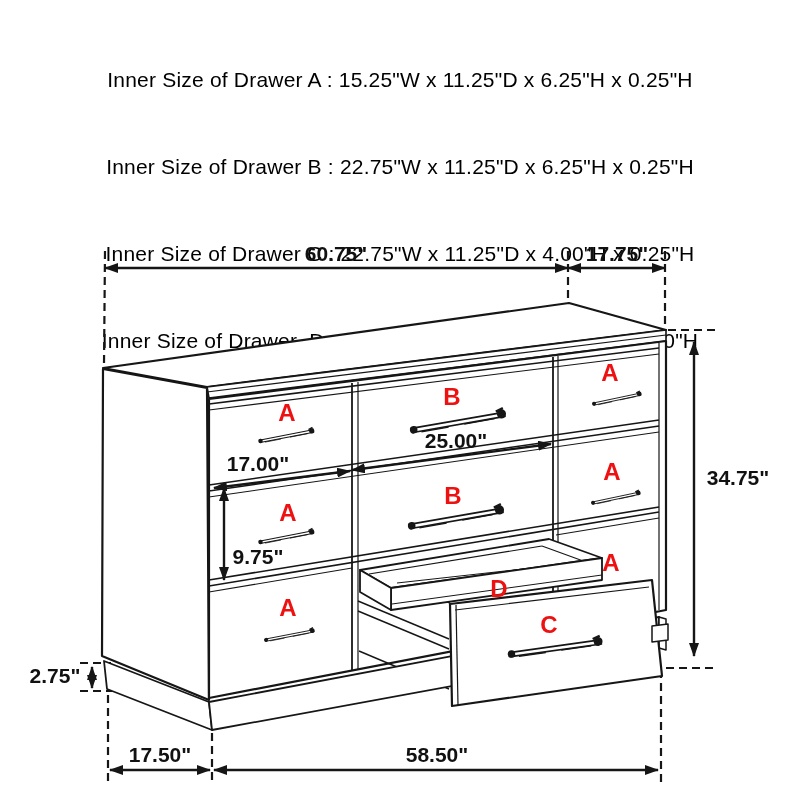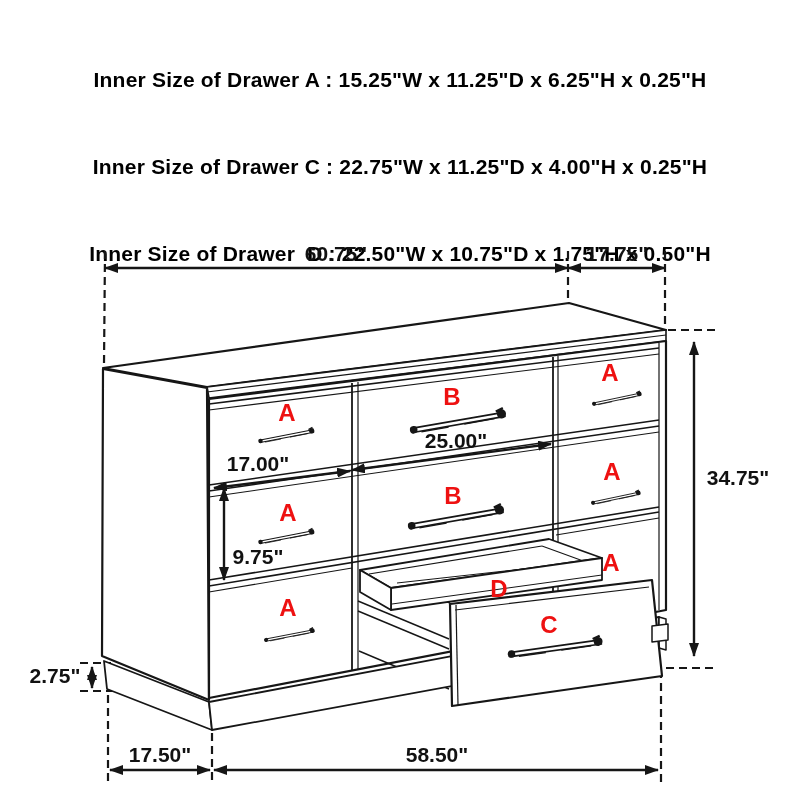--- a/index.html
+++ b/index.html
@@ -2,39 +2,40 @@
 <html style="--letter-red: #ee1111;"><head>
 <meta charset="utf-8">
 <style>
   html,body { margin:0; padding:0; background:#ffffff; }
   #stage {
     position:relative; width:800px; height:800px; background:#ffffff;
     font-family:"Liberation Sans", sans-serif; overflow:hidden;
   }
   .title-block {
     position:absolute; top:7px; left:0; width:800px; text-align:center;
-    font-weight:bold; font-size:21px; line-height:29px; color:#000;
+    font-weight:normal; font-size:21px; line-height:29px; color:#000;
     letter-spacing:0.2px; white-space:pre;
   }
   svg { position:absolute; top:0; left:0; }
   svg text { font-family:"Liberation Sans", sans-serif; font-weight:bold; }
   .dim-text { font-size:21px; fill:#111; text-anchor:middle; }
   .red-letter { font-size:24px; fill:var(--letter-red,#ee1111); text-anchor:middle; }
   .ln  { stroke:#161616; fill:none; }
   .fw  { fill:#ffffff; stroke:#161616; }
   .dash { stroke:#161616; stroke-width:2.2; stroke-dasharray:8 5; fill:none; }
   .dimline { stroke:#161616; stroke-width:2.4; fill:none; }
 </style>
 </head>
 <body>
 
 <div id="stage">
 
   <div class="title-block">
     <div>Inner Size of Drawer A : 15.25"W x 11.25"D x 6.25"H x 0.25"H</div>
+    <div>Inner Size of Drawer B : 22.75"W x 11.25"D x 6.25"H x 0.25"H</div>
     <div>Inner Size of Drawer C : 22.75"W x 11.25"D x 4.00"H x 0.25"H</div>
     <div>Inner Size of Drawer  D : 22.50"W x 10.75"D x 1.75"H x 0.50"H</div>
   </div>
 
   <svg width="800" height="800" viewBox="0 0 800 800">
     <defs>
       <marker id="ah" viewBox="0 0 14 10" refX="13" refY="5" markerWidth="14" markerHeight="10" markerUnits="userSpaceOnUse" orient="auto-start-reverse">
         <path d="M0,0 L14,5 L0,10 Z" fill="#161616"></path>
       </marker>
       <g id="handle">

